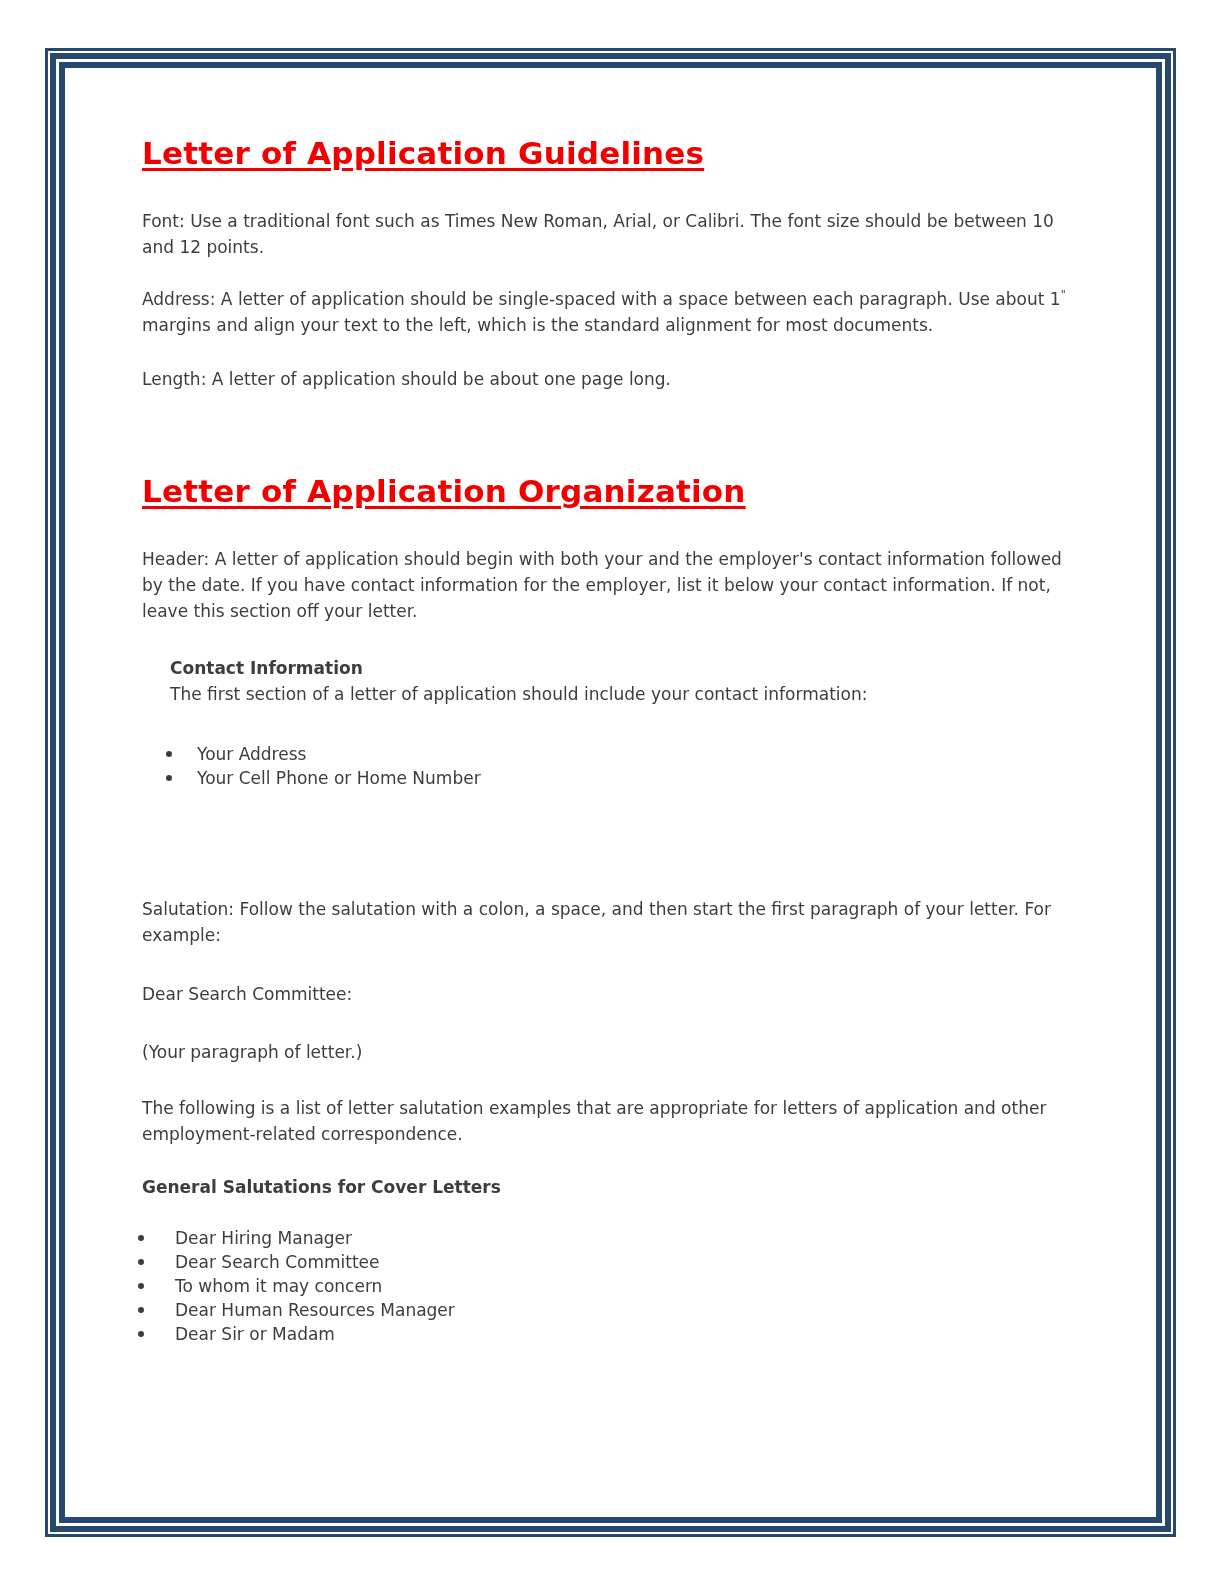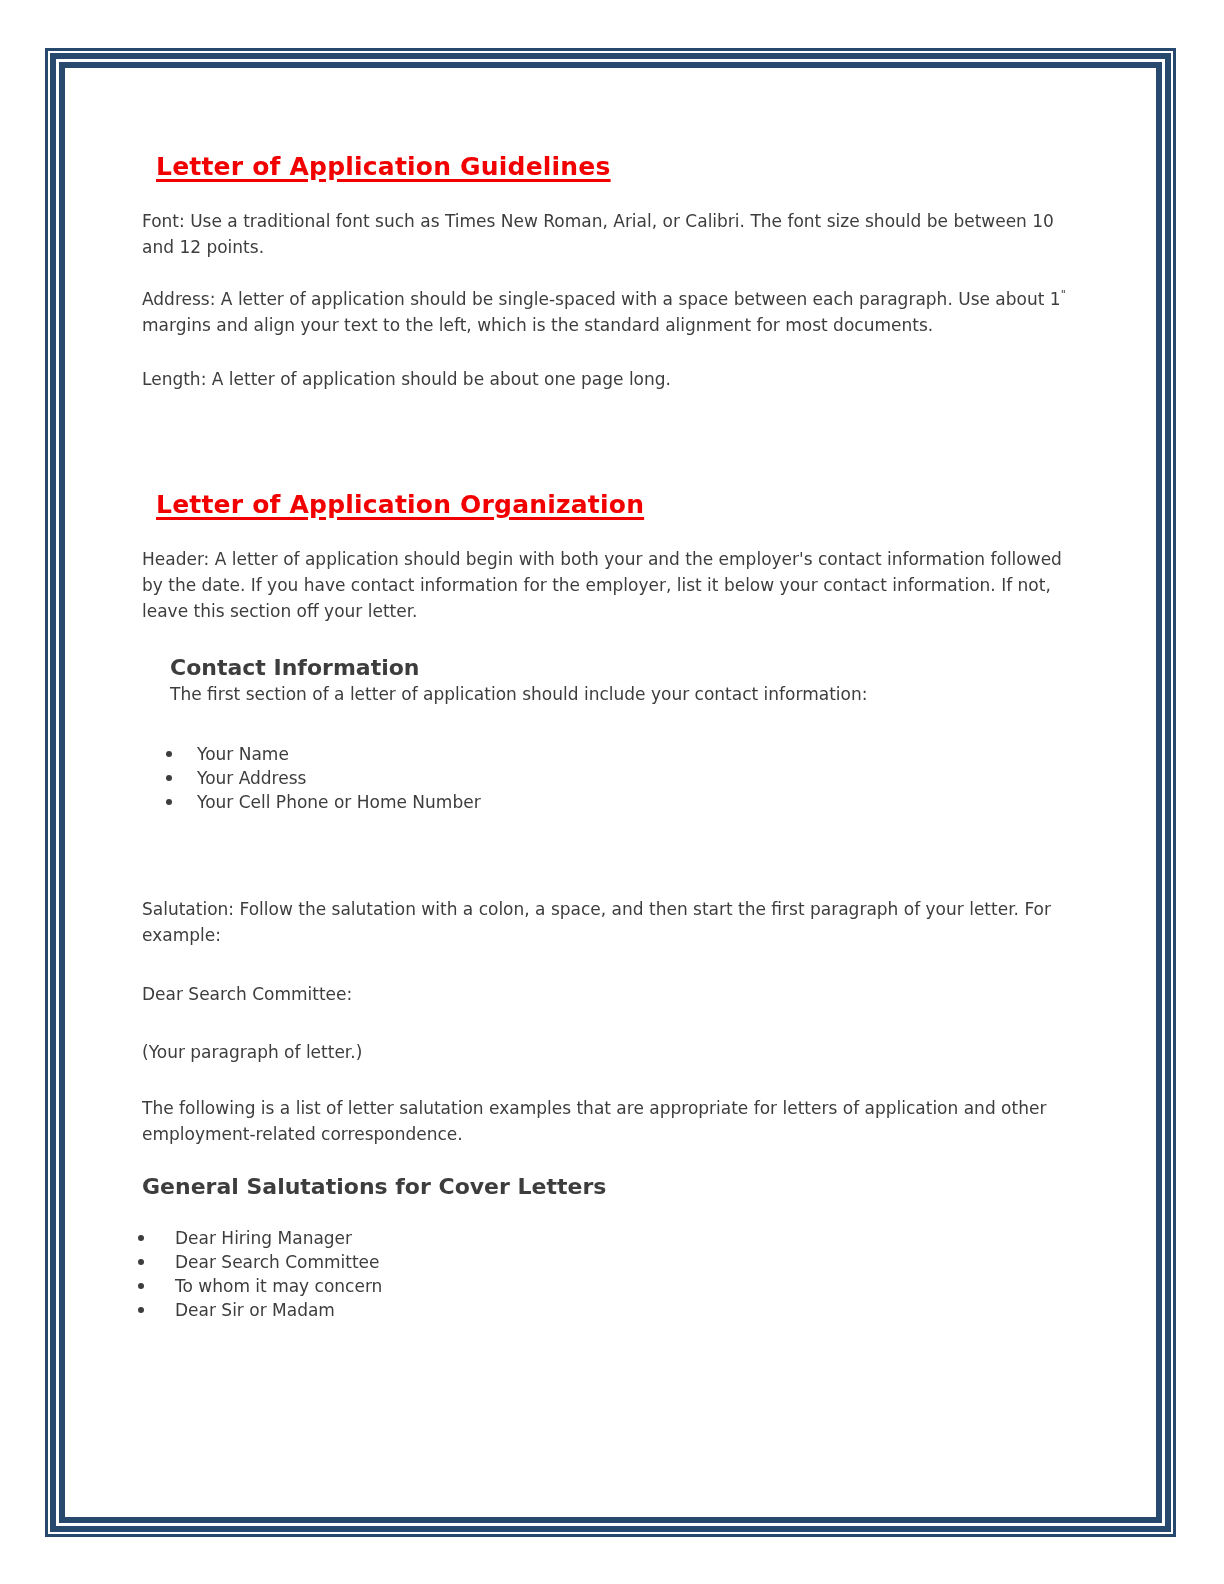--- a/index.html
+++ b/index.html
@@ -35,40 +35,40 @@
   .content {
     position: absolute;
     left: 142px;
     top: 0;
     width: 940px;
     font-size: 17px;
     line-height: 26px;
   }
   .block { position: absolute; left: 0; width: 100%; }
   h1.doc-heading {
-    margin: 14px;
-    font-size: 25px;
+    margin: 0;
+    font-size: 31px;
     line-height: 30px;
     font-weight: bold;
     color: #f20000;
     text-decoration: underline;
     text-decoration-thickness: 3px;
     text-underline-offset: 4px;
     letter-spacing: 0.2px;
   }
   .lead { font-weight: normal; }
   p { margin: 0; }
   .sup {
     font-size: 11px;
     vertical-align: super;
     line-height: 0;
   }
   .sub-heading {
     font-weight: bold;
-    font-size: 22px;
+    font-size: 17px;
     line-height: 26px;
   }
   .indented { padding-left: 28px; }
   ul.doc-list {
     list-style: none;
     margin: 0;
     padding: 0;
   }
   ul.doc-list li {
     position: relative;
@@ -119,36 +119,36 @@
   <h1 class="doc-heading block" style="top:476px">Letter of Application Organization</h1>
 
   <p class="block" style="top:546px"><span class="lead">Header:</span>
     <span>A letter of application should begin with both your and the employer's contact information followed by the date. If you have contact information for the employer, list it below your contact information. If not, leave this section off your letter.</span></p>
 
   <div class="block sub-heading indented" style="top:655px">Contact Information</div>
 
   <p class="block indented" style="top:681px">The first section of a letter of application should include your contact information:</p>
 
   <ul class="doc-list list-a block" style="top:742px">
-    <li><span>Your Name</span></li>
     <li><span>Your Address</span></li>
     <li><span>Your Cell Phone or Home Number</span></li>
   </ul>
 
   <p class="block" style="top:896px"><span class="lead">Salutation:</span>
     <span>Follow the salutation with a colon, a space, and then start the first paragraph of your letter. For example:</span></p>
 
   <p class="block" style="top:981px">Dear Search Committee:</p>
 
   <p class="block" style="top:1039px">(Your paragraph of letter.)</p>
 
   <p class="block" style="top:1095px">The following is a list of letter salutation examples that are appropriate for letters of application and other employment-related correspondence.</p>
 
   <div class="block sub-heading" style="top:1174px">General Salutations for Cover Letters</div>
 
   <ul class="doc-list list-b block" style="top:1226px">
     <li><span>Dear Hiring Manager</span></li>
     <li><span>Dear Search Committee</span></li>
     <li><span>To whom it may concern</span></li>
+    <li><span>Dear Human Resources Manager</span></li>
     <li><span>Dear Sir or Madam</span></li>
   </ul>
 
 </div>
 
 </body></html>

